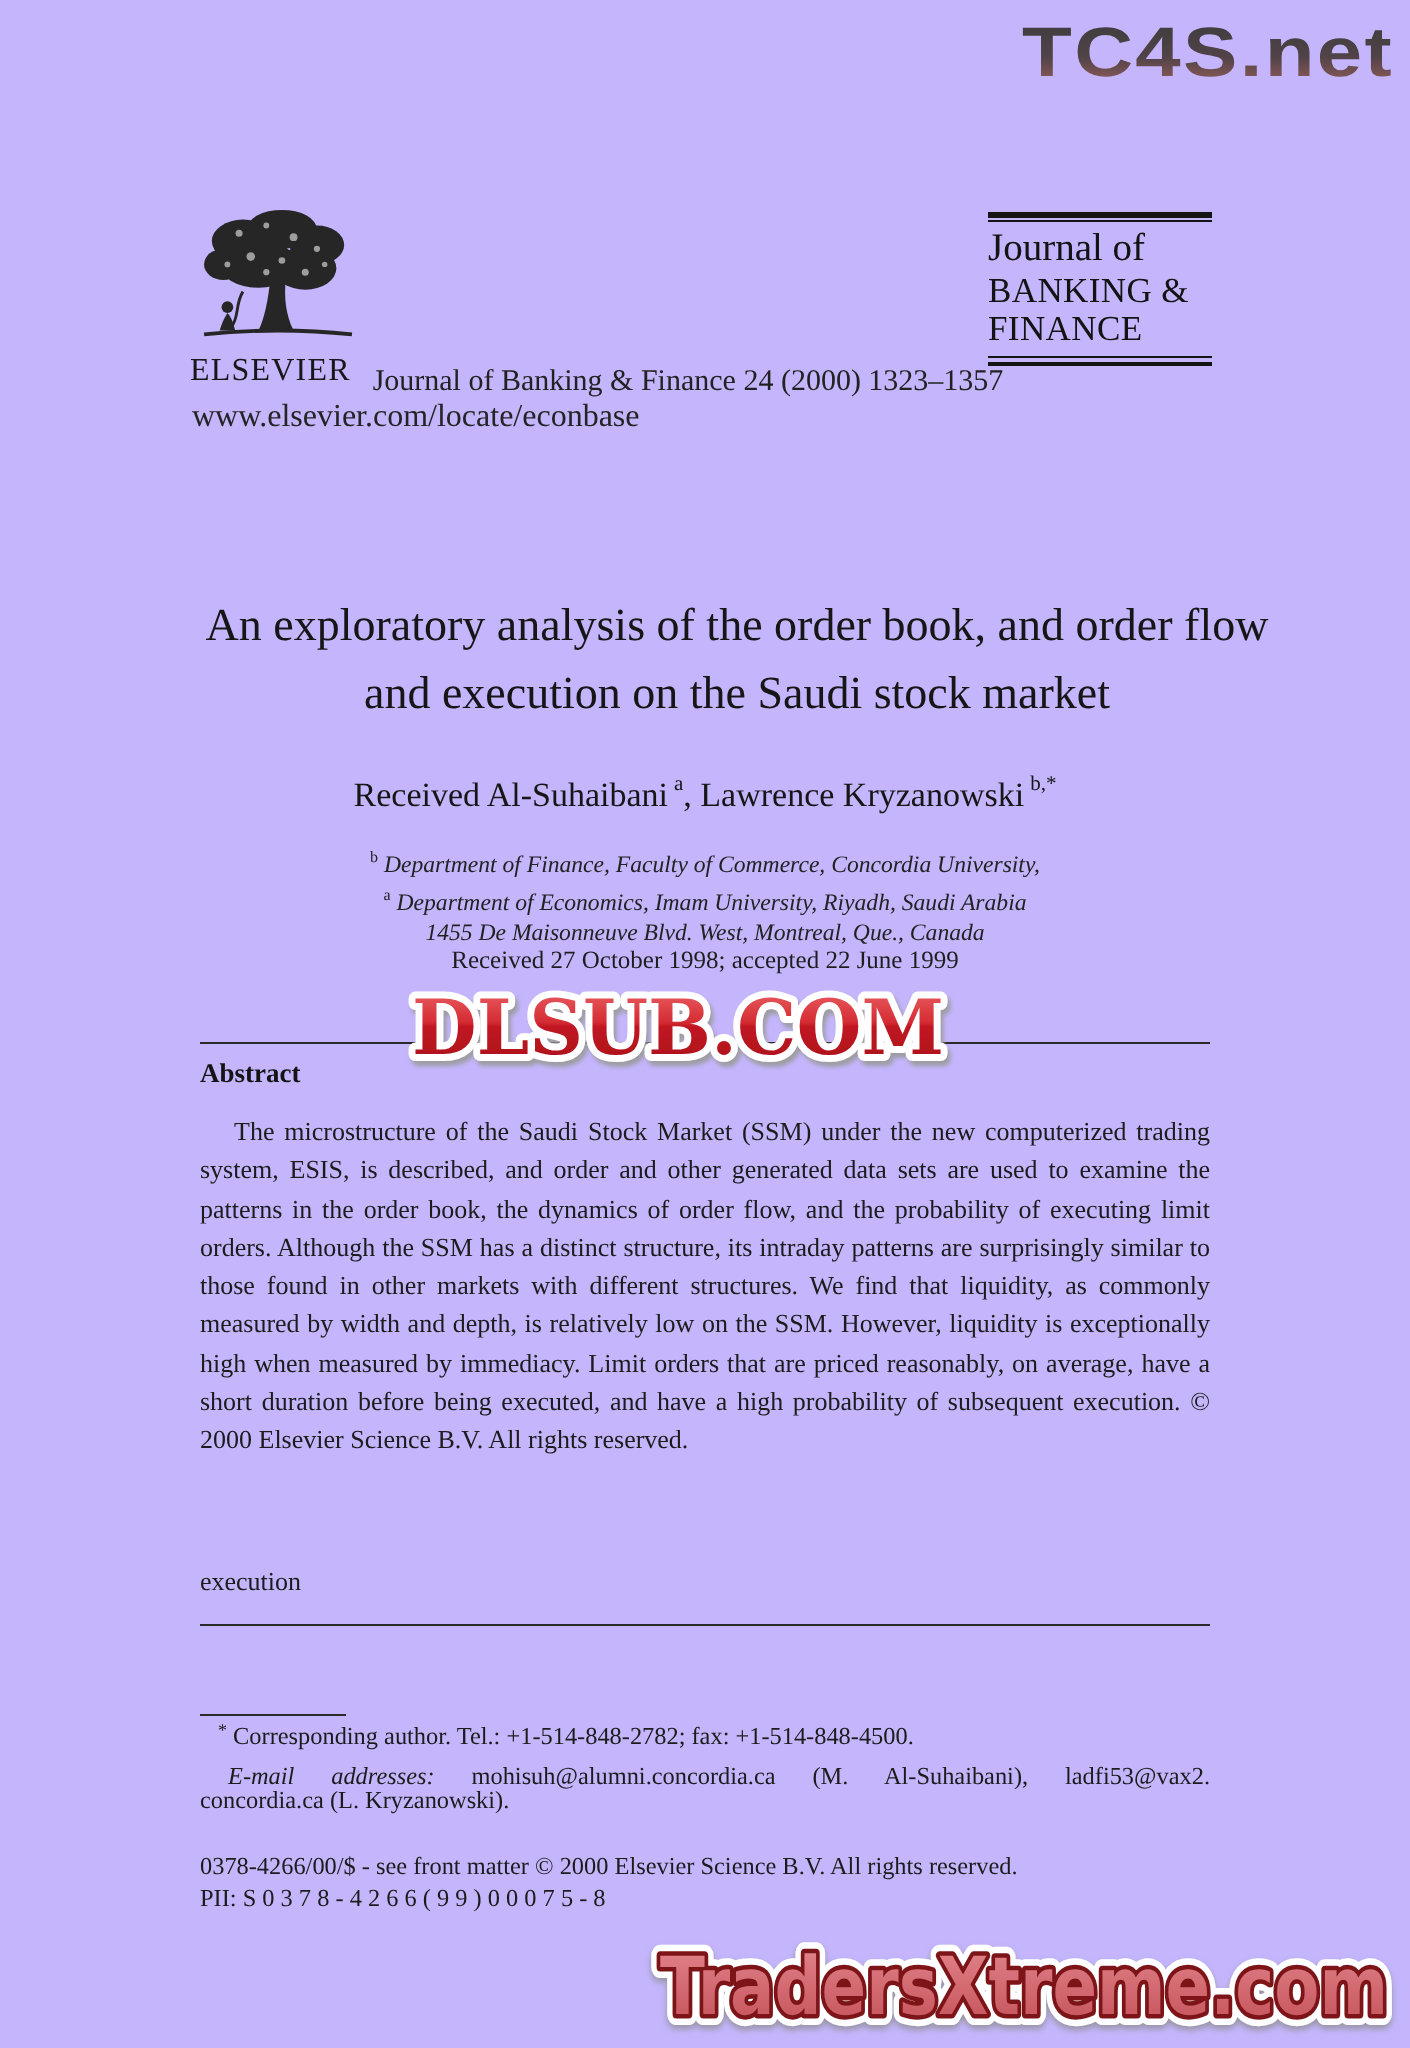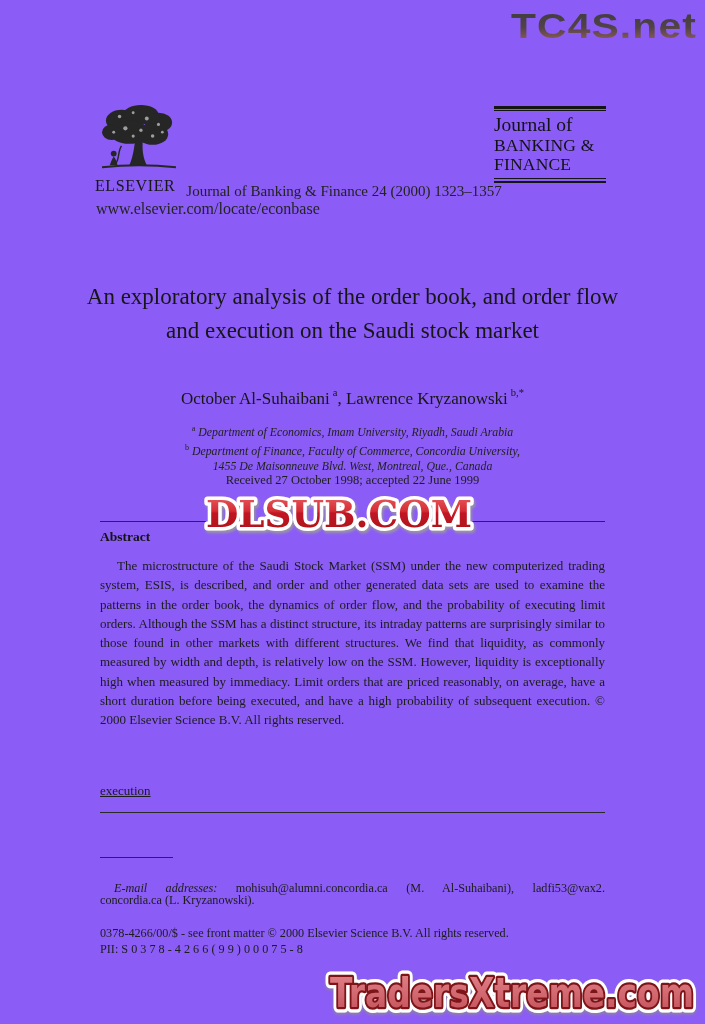--- a/index.html
+++ b/index.html
@@ -1,18 +1,18 @@
 <!DOCTYPE html>
 <html><head>
 <meta charset="utf-8">
 <style>
   html,body{margin:0;padding:0;}
   body{width:705px;height:1024px;background:#ffffff;position:relative;overflow:hidden;
        font-family:"Liberation Serif","DejaVu Serif",serif;color:#1c1c1c;}
-  .page{position:absolute;inset:0;background:#8b5cf6;}
+  .page{position:absolute;inset:0;background:#c4b5fd;}
 
   
   .wm-top{position:absolute;top:1px;right:2px;width:198px;height:47px;}
   .wm-mid{position:absolute;left:192px;top:485px;width:294px;height:56px;z-index:5;}
   .wm-bottom{position:absolute;left:320px;top:962px;width:384px;height:60px;}
 
   
   .logo-block{position:absolute;left:95px;top:103px;width:90px;}
   .logo-tree{display:block;width:82px;height:72px;margin-left:3px;}
   .logo-word{font-size:16px;letter-spacing:.6px;margin-top:2px;color:#171717;}
@@ -21,42 +21,42 @@
   .dbl .thick{height:2.6px;background:#151515;}
   .dbl .thin{height:1px;background:#151515;margin-top:1.6px;}
   .dbl.flip .thin{margin-top:0;}
   .dbl.flip .thick{margin-top:1.6px;}
   .mh1{font-size:19.5px;line-height:22px;margin-top:3px;}
   .mh2,.mh3{font-size:17.5px;line-height:19px;letter-spacing:.2px;}
   .mh3{margin-bottom:4px;}
   .www{position:absolute;left:96px;top:200px;width:505px;text-align:left;font-size:16px;color:#242424;}
 
   
-  .title{position:absolute;left:80px;top:280px;width:545px;margin:0;text-align:center;
+  .title{position:absolute;left:80px;top:280px;width:545px;margin:16px;text-align:center;
          font-size:23px;font-weight:normal;line-height:34px;color:#161616;}
   .authors{position:absolute;left:80px;top:388px;width:545px;text-align:center;font-size:17px;color:#161616;}
   .authors sup{font-size:10.5px;position:relative;top:-1px;margin-left:3px;}
   .affils{position:absolute;left:80px;top:421px;width:545px;text-align:center;
           font-style:italic;font-size:11.8px;line-height:15.2px;color:#222;}
   .affil sup{font-size:8px;font-style:normal;}
   .received{position:absolute;left:80px;top:473px;width:545px;text-align:center;font-size:12.5px;color:#1e1e1e;}
 
   
   .rule{position:absolute;left:100px;width:505px;height:1.4px;background:#2a2a2a;}
   .rule.r1{top:521px;}
   .rule.r2{top:812px;}
   .fn-rule{position:absolute;left:100px;top:857px;width:73px;height:1.2px;background:#2a2a2a;}
 
   
   .abs-head{position:absolute;left:100px;top:529px;font-size:13.5px;font-weight:bold;color:#141414;}
   .abs-body{position:absolute;left:100px;top:556px;width:505px;text-align:justify;
             font-size:13px;line-height:19.3px;text-indent:17px;color:#1c1c1c;}
   .jel{position:absolute;left:100px;top:737px;width:505px;font-size:13px;color:#1c1c1c;}
   .kw1{position:absolute;left:100px;top:764px;width:505px;font-size:13px;text-align:justify;text-align-last:justify;color:#1c1c1c;}
-  .kw2{position:absolute;left:100px;top:783px;font-size:13px;color:#1c1c1c;text-decoration:underline;}
+  .kw2{position:absolute;left:100px;top:783px;font-size:13px;color:#1c1c1c;}
   .ital{font-style:italic;}
 
   
   .fn1{position:absolute;left:100px;top:861px;width:505px;font-size:12.2px;color:#1c1c1c;}
   .fn1 .mark{font-size:9px;position:relative;top:-4px;padding-left:9px;}
   .email1{position:absolute;left:100px;top:881px;width:505px;font-size:12.2px;
           text-align:justify;text-align-last:justify;text-indent:14px;color:#1c1c1c;}
   .email2{position:absolute;left:100px;top:893px;font-size:12.2px;color:#1c1c1c;}
 
   
@@ -129,31 +129,31 @@
         <div class="thin"></div>
         <div class="thick"></div>
       </div>
   </div>
 
   <div class="www">www.elsevier.com/locate/econbase</div>
 
   <h1 class="title">An exploratory analysis of the order book, and order flow and execution on the Saudi stock market</h1>
 
   <div class="authors">
-    <span>October Al-Suhaibani</span><sup>a</sup><span>, </span><span>Lawrence Kryzanowski</span><sup>b,*</sup>
+    <span>Received Al-Suhaibani</span><sup>a</sup><span>, </span><span>Lawrence Kryzanowski</span><sup>b,*</sup>
   </div>
 
   <div class="affils">
+    <div class="affil">
+      <sup>b</sup>
+      <span>Department of Finance, Faculty of Commerce, Concordia University,</span>
+    </div>
     <div class="affil">
       <sup>a</sup>
       <span>Department of Economics, Imam University, Riyadh, Saudi Arabia</span>
-    </div>
-    <div class="affil">
-      <sup>b</sup>
-      <span>Department of Finance, Faculty of Commerce, Concordia University,</span>
     </div>
     <div class="affil">
       <span>1455 De Maisonneuve Blvd. West, Montreal, Que., Canada</span>
     </div>
   </div>
 
   <div class="received">Received 27 October 1998; accepted 22 June 1999</div>
 
   <div class="rule r1"></div>
   <div class="wm-mid">
@@ -175,20 +175,24 @@
 
   <div class="abs-head">Abstract</div>
   <div class="abs-body">The microstructure of the Saudi Stock Market (SSM) under the new computerized trading system, ESIS, is described, and order and other generated data sets are used to examine the patterns in the order book, the dynamics of order flow, and the probability of executing limit orders. Although the SSM has a distinct structure, its intraday patterns are surprisingly similar to those found in other markets with different structures. We find that liquidity, as commonly measured by width and depth, is relatively low on the SSM. However, liquidity is exceptionally high when measured by immediacy. Limit orders that are priced reasonably, on average, have a short duration before being executed, and have a high probability of subsequent execution. © 2000 Elsevier Science B.V. All rights reserved.</div>
 
 
   <div class="kw2">execution</div>
 
   <div class="rule r2"></div>
 
   <div class="fn-rule"></div>
+  <div class="fn1">
+    <span class="mark">*</span>
+    <span>Corresponding author. Tel.: +1-514-848-2782; fax: +1-514-848-4500.</span>
+  </div>
   <div class="email1">
     <span class="ital">E-mail addresses:</span>
     <span>mohisuh@alumni.concordia.ca (M. Al-Suhaibani), ladfi53@vax2.</span>
   </div>
   <div class="email2">concordia.ca (L. Kryzanowski).</div>
 
   <div class="imp1">0378-4266/00/$ - see front matter © 2000 Elsevier Science B.V. All rights reserved.</div>
   <div class="imp2">PII: S 0 3 7 8 - 4 2 6 6 ( 9 9 ) 0 0 0 7 5 - 8</div>
 
   <div class="wm-bottom">

